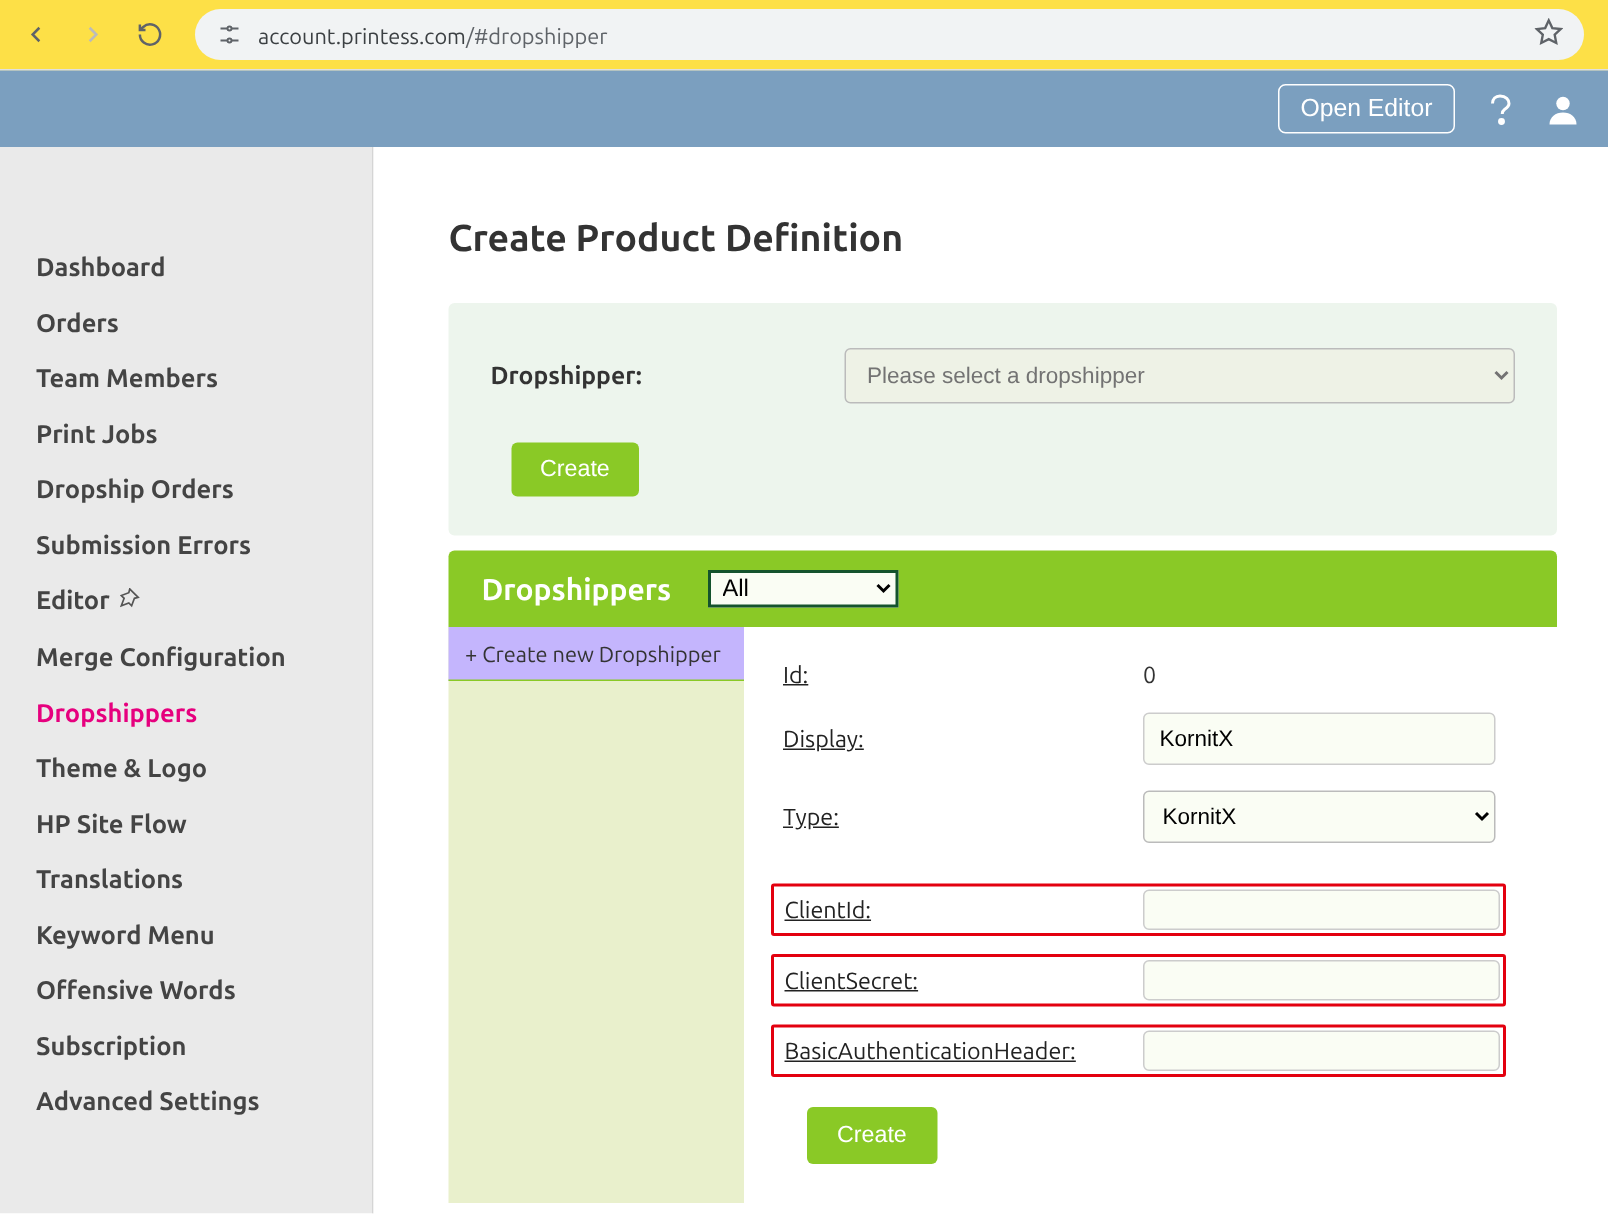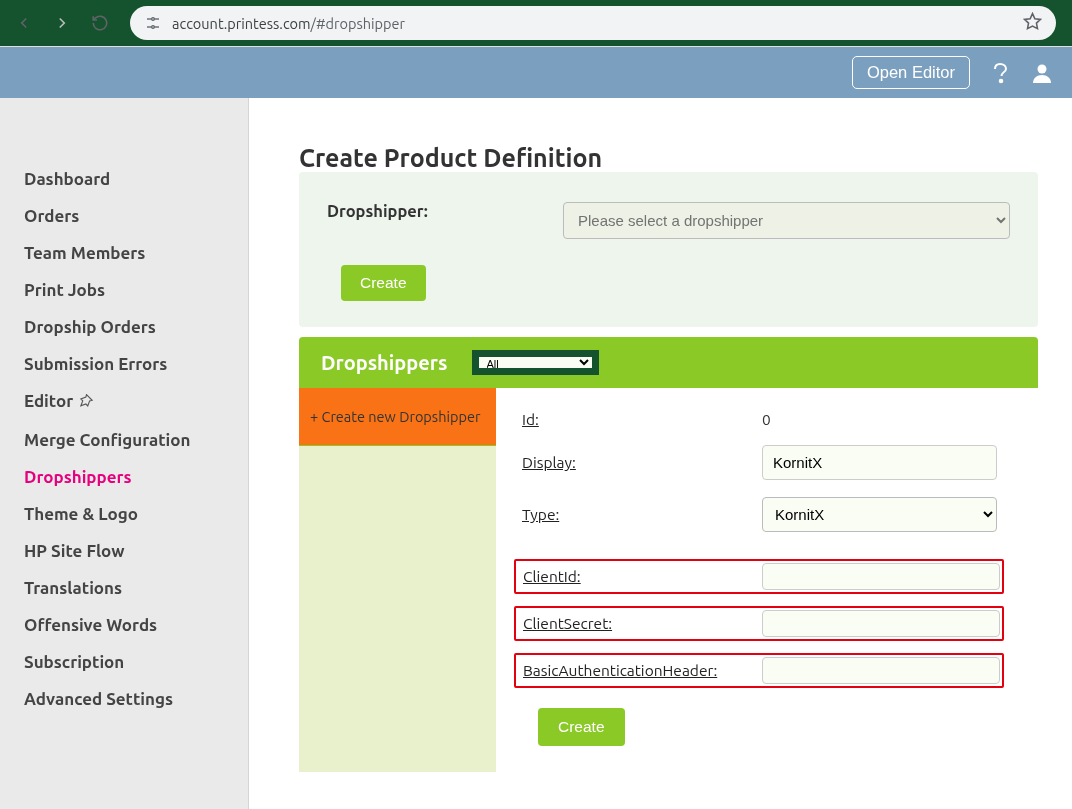--- a/index.html
+++ b/index.html
@@ -1,19 +1,19 @@
 <!DOCTYPE html>
 <html><head>
   <meta charset="utf-8">
   <style>
     * { box-sizing: border-box; margin: 0; padding: 0; }
     body { font-family: 'Segoe UI', Ubuntu, sans-serif; color: #333; background: #fff; width: 1072px; }
     
     
-    .browser-chrome { height: 47px; background: #14532d; display: flex; align-items: center; padding: 0 10px; gap: 10px; border-bottom: 1px solid #e0e0e0; }
+    .browser-chrome { height: 47px; background: #fde047; display: flex; align-items: center; padding: 0 10px; gap: 10px; border-bottom: 1px solid #e0e0e0; }
     .nav-btn { width: 28px; height: 28px; display: flex; align-items: center; justify-content: center; border-radius: 50%; cursor: pointer; color: #5f6368; }
     .nav-btn.disabled { color: #bbb; }
     .url-bar { flex: 1; height: 34px; background: #f1f3f4; border-radius: 17px; display: flex; align-items: center; padding: 0 14px; gap: 10px; margin: 0 6px; }
     .url-text { font-size: 14.5px; color: #3c4043; flex:1; }
     .url-text .path { color: #5f6368; }
     .star-icon { color: #5f6368; }
     .site-icon { display:flex; align-items:center; justify-content:center; width:18px; }
 
     
     .app-bar { height: 51px; background: #7b9fbf; display: flex; align-items: center; justify-content: flex-end; padding: 0 18px; gap: 18px; }
@@ -21,37 +21,37 @@
     .help-icon, .user-icon { color: #fff; cursor: pointer; display:flex; align-items:center; }
 
     
     .layout { display: flex; height: 711px; }
     .sidebar { width: 249px; background: #eaeaea; border-right: 1px solid #d5d5d5; padding-top: 62px; overflow-y: hidden; }
     .sidebar-item { padding: 9px 24px; font-size: 17px; font-weight: 600; color: #444; cursor: pointer; }
     .sidebar-item.active { color: #e6007e; }
     .editor-icon { display:inline-block; margin-left:6px; vertical-align:middle; }
     
     .main { flex: 1; background: #fff; padding: 46px 34px 0 50px; overflow-y:auto; }
-    .page-title { font-size: 25px; font-weight: 700; color: #333; }
+    .page-title { font-size: 25px; font-weight: 700; color: #333; margin-bottom: 30px; }
     
     
     .panel-light { background: #edf5ed; border-radius: 4px; padding: 30px 28px 26px 28px; margin-bottom: 10px; }
-    .form-row { display: flex; align-items: flex-start; margin-bottom: 26px; }
+    .form-row { display: flex; align-items: center; margin-bottom: 26px; }
     .form-row .label { width: 236px; font-size: 16.5px; font-weight: 600; color: #333; }
     .big-select { flex:1; height: 37px; background: #eef2e6; border: 1px solid #bbb; border-radius: 4px; padding: 0 10px; font-size: 15px; color: #737373; }
     .create-btn { background: #8ac926; color: #fff; border: none; border-radius: 4px; padding: 9px 19px; font-size: 15.5px; cursor: pointer; margin-left: 14px; }
     
     
     .ds-header { background: #8ac926; color: #fff; display: flex; align-items: center; padding: 13px 22px; border-radius: 4px 4px 0 0; gap: 24px; }
     .ds-header h2 { font-size: 20px; font-weight: 700; }
-    .small-select { width: 127px; height: 25px; background: #fafdf4; border: 7px solid #14532d; font-size: 11px; padding: 0 4px; }
+    .small-select { width: 127px; height: 25px; background: #fafdf4; border: 2px solid #14532d; font-size: 16px; padding: 0 4px; }
     
     .ds-body { display: flex; background: #fff; }
     .ds-left { width: 197px; background: #e9f0cc; }
-    .create-new-link { padding: 20px 11px; font-size: 14.5px; background: #f97316; border-bottom: 1px solid #8ac926; cursor: pointer; color:#333; }
+    .create-new-link { padding: 9px 11px; font-size: 14.5px; background: #c4b5fd; border-bottom: 1px solid #8ac926; cursor: pointer; color:#333; }
     
     .ds-right { flex: 1; padding: 23px 40px 26px 26px; }
     .field-row { display: flex; align-items: center; margin-bottom: 17px; }
     .field-row .flabel { width: 240px; font-size: 15.5px; color: #222; text-decoration: underline; }
     .field-row .fvalue { font-size: 15.5px; }
     .txt-input { flex:1; height: 35px; background: #fafdf4; border: 1px solid #ccc; border-radius: 4px; padding: 0 10px; font-size: 15px; width: 235px; max-width:235px; }
     .type-select { flex:1; height: 35px; background: #fafdf4; border: 1px solid #bbb; border-radius: 4px; padding: 0 8px; font-size: 15px; max-width:235px; }
     
     .field-row.hl { border: 2.5px solid #e3000f; border-radius: 2px; padding: 2px 2px; margin-bottom: 12px; margin-left:-8px; margin-right:-6px; }
     .field-row.hl .flabel { width: 244px; padding-left:5px;}
@@ -127,20 +127,21 @@
       <div class="sidebar-item">Dropship Orders</div>
       <div class="sidebar-item">Submission Errors</div>
       <div class="sidebar-item">Editor<span class="editor-icon"><svg width="15" height="15" viewBox="0 0 24 24" fill="none" stroke="#555" stroke-width="1.8">
             <path d="M14 3l7 7-4 1-3 8-3-3-8 3 3-8-3-3 8-3 1-4z"></path>
           </svg></span></div>
       <div class="sidebar-item">Merge Configuration</div>
       <div class="sidebar-item active">Dropshippers</div>
       <div class="sidebar-item">Theme &amp; Logo</div>
       <div class="sidebar-item">HP Site Flow</div>
       <div class="sidebar-item">Translations</div>
+      <div class="sidebar-item">Keyword Menu</div>
       <div class="sidebar-item">Offensive Words</div>
       <div class="sidebar-item">Subscription</div>
       <div class="sidebar-item">Advanced Settings</div>
     </div>
 
   <div class="main">
     <h1 class="page-title">Create Product Definition</h1>
 
     <div class="panel-light">
       <div class="form-row">

